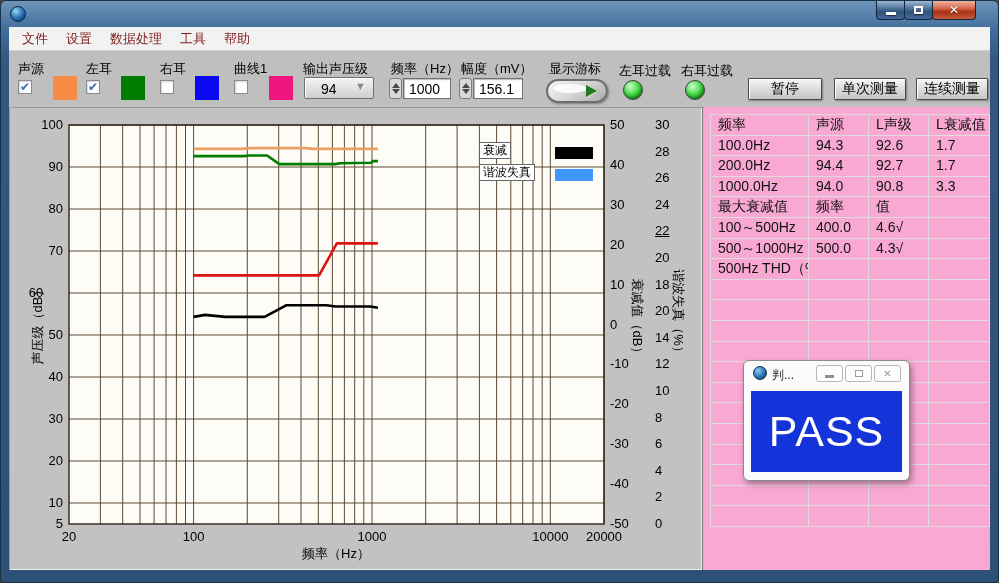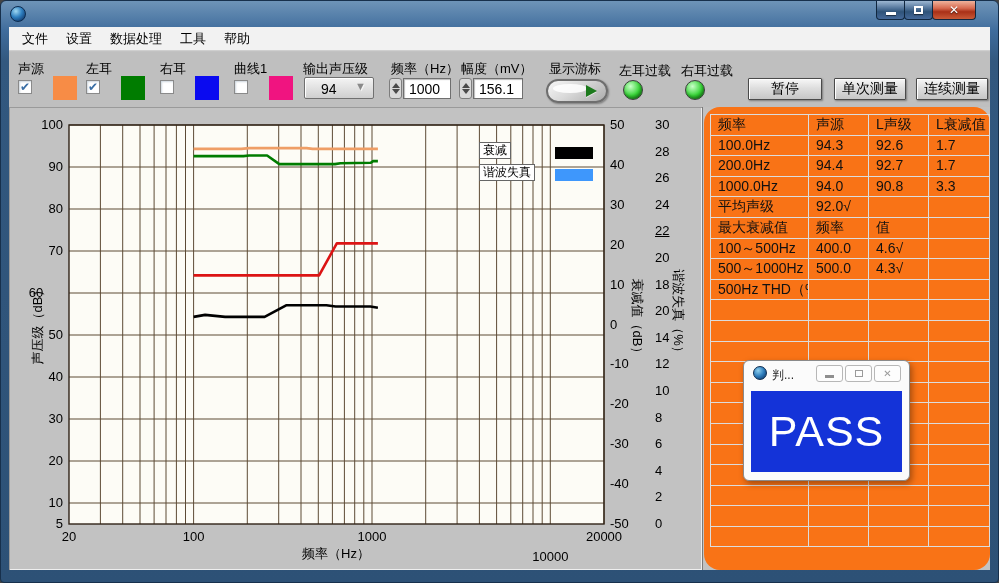--- a/index.html
+++ b/index.html
@@ -15,21 +15,21 @@
     background:linear-gradient(180deg,#9db7d2 0,#53759b 40%,#2f5379 60%,#45699a 100%);
     display:flex;align-items:center;justify-content:center;color:#fff;}
   .winbtn.min,.winbtn.max{width:29px;}
   .winbtn.close{width:44px;background:linear-gradient(180deg,#f0b39c 0,#d76a50 40%,#a93017 60%,#c95a38 100%);}
   .glyph-min{display:block;width:10px;height:3px;background:#fff;margin-top:6px;box-shadow:0 1px 1px rgba(0,0,0,.5);}
   .glyph-max{display:block;width:9px;height:8px;border:2px solid #fff;box-shadow:0 1px 1px rgba(0,0,0,.5);}
   .glyph-close{font-size:12px;font-weight:bold;text-shadow:0 1px 1px rgba(0,0,0,.6);}
   
   .client{position:absolute;left:8px;right:8px;top:26px;bottom:12px;background:#C2C2C2;overflow:hidden;}
   .menubar{position:absolute;left:0;right:0;top:0;height:24px;background:#F2F2F2;border-bottom:1px solid #cfcfcf;display:flex;align-items:center;padding-left:4px;}
-  .menu-item{font-size:13px;padding:3px 9px;color:#000000;}
+  .menu-item{font-size:13px;padding:3px 9px;color:#7f1d1d;}
   
   .toolbar{position:absolute;left:0;right:0;top:25px;height:55px;background:#BFBFBF;}
   .tlabel{position:absolute;font-size:13px;color:#000;white-space:nowrap;}
   .channel-label{position:absolute;top:8px;left:0;font-size:13px;white-space:nowrap;}
   .checkbox{position:absolute;top:28px;left:0;width:14px;height:14px;background:#fff;border:1px solid #8a8a8a;box-shadow:inset 1px 1px 2px #cdd6de;font-size:12px;line-height:12px;color:#3a6ea5;text-align:center;}
   .swatch{position:absolute;top:24px;left:35px;width:24px;height:24px;}
   .dropdown{position:absolute;width:70px;height:22px;background:linear-gradient(#f4f4f4,#cfcfcf);border:1px solid #707070;border-radius:2px;box-shadow:inset 1px 1px 0 #fff;font-size:14px;}
   .dropdown .val{position:absolute;left:16px;top:3px;}
   .dropdown .tri{position:absolute;right:7px;top:2px;font-size:11px;color:#8a8a8a;text-shadow:1px 1px 0 #f5f5f5;}
   .spinner{position:absolute;width:13px;height:21px;background:#d9d9d9;border:1px solid #7d7d7d;border-radius:3px;}
@@ -51,21 +51,21 @@
   .chart-panel{position:absolute;left:0;top:0;width:694px;bottom:0;background:#C2C2C2;border-right:1px solid #7a7a7a;box-shadow:inset 1px 1px 0 #9a9a9a,inset -1px -1px 0 #eee;}
   .chart-panel svg{position:absolute;left:0;top:0;}
   .tick{position:absolute;font-size:13px;color:#000;white-space:nowrap;}
   .tick-left{width:54px;text-align:right;}
   .axis-title{position:absolute;font-size:13px;color:#000;white-space:nowrap;}
   .legend{position:absolute;left:470px;top:35px;width:114px;}
   .legend-row{display:flex;align-items:flex-end;justify-content:space-between;margin-bottom:5px;}
   .legend-label{font-size:12px;background:#fff;border:1px solid #666;padding:0 3px;line-height:15px;}
   .legend-swatch{width:38px;height:12px;}
   
-  .table-panel{position:absolute;left:695px;right:0;top:0;bottom:0;background:#f97316;border-radius:16px;}
+  .table-panel{position:absolute;left:695px;right:0;top:0;bottom:0;background:#f9a8d4;}
   .rtable{position:absolute;left:6px;top:7px;width:280px;border:1px solid #dcdcdc;border-bottom:none;}
   .trow{display:grid;grid-template-columns:98px 60px 60px 60px;height:20.6px;border-bottom:1px solid #dcdcdc;}
   .trow span{border-right:1px solid #dcdcdc;padding:1px 0 0 7px;font-size:14px;color:#111;white-space:nowrap;overflow:hidden;}
   .trow span:last-child{border-right:none;}
   
   .pass-window{position:absolute;left:39px;top:253px;width:167px;height:121px;background:#fbfbfb;border:1px solid #8a8a8a;border-radius:6px;box-shadow:2px 3px 6px rgba(0,0,0,.35);}
   .pw-titlebar{position:absolute;left:0;top:0;right:0;height:25px;}
   .pw-icon{position:absolute;left:9px;top:5px;width:14px;height:14px;border-radius:50%;background:radial-gradient(circle at 35% 30%,#8fd0ee 0,#2d7cbb 50%,#113a6b 90%);border:1px solid #0c2c50;}
   .pw-title{position:absolute;left:28px;top:6px;font-size:12px;color:#222;}
   .pw-btns{position:absolute;right:8px;top:4px;display:flex;gap:2px;}
@@ -235,21 +235,21 @@
           <div class="tick tick-left" style="left: 0px; top: 178px; text-align: center;">60</div>
           <div class="tick tick-left" style="left: 0px; top: 220px;">50</div>
           <div class="tick tick-left" style="left: 0px; top: 262px;">40</div>
           <div class="tick tick-left" style="left: 0px; top: 304px;">30</div>
           <div class="tick tick-left" style="left: 0px; top: 346px;">20</div>
           <div class="tick tick-left" style="left: 0px; top: 388px;">10</div>
           <div class="tick tick-left" style="left: 0px; top: 409px;">5</div>
           <div class="tick " style="left: 40px; top: 422px; width: 40px; text-align: center;">20</div>
           <div class="tick " style="left: 164.65px; top: 422px; width: 40px; text-align: center;">100</div>
           <div class="tick " style="left: 342.983px; top: 422px; width: 40px; text-align: center;">1000</div>
-          <div class="tick " style="left: 521.316px; top: 442px; width: 40px; text-align: center;">10000</div>
+          <div class="tick " style="left: 521.316px; top: 422px; width: 40px; text-align: center;">10000</div>
           <div class="tick " style="left: 575px; top: 422px; width: 40px; text-align: center;">20000</div>
           <div class="tick " style="left: 601px; top: 10px;">50</div>
           <div class="tick " style="left: 601px; top: 49.9px;">40</div>
           <div class="tick " style="left: 601px; top: 89.8px;">30</div>
           <div class="tick " style="left: 601px; top: 129.7px;">20</div>
           <div class="tick " style="left: 601px; top: 169.6px;">10</div>
           <div class="tick " style="left: 601px; top: 209.5px;">0</div>
           <div class="tick " style="left: 601px; top: 249.4px;">-10</div>
           <div class="tick " style="left: 601px; top: 289.3px;">-20</div>
           <div class="tick " style="left: 601px; top: 329.2px;">-30</div>
@@ -293,26 +293,20 @@
               <span>92.7</span>
               <span>1.7</span>
             </div>
             <div class="trow">
               <span>1000.0Hz</span>
               <span>94.0</span>
               <span>90.8</span>
               <span>3.3</span>
             </div>
             <div class="trow">
-              <span>平均声级</span>
-              <span>92.0√</span>
-              <span></span>
-              <span></span>
-            </div>
-            <div class="trow">
               <span>最大衰减值</span>
               <span>频率</span>
               <span>值</span>
               <span></span>
             </div>
             <div class="trow">
               <span>100～500Hz</span>
               <span>400.0</span>
               <span>4.6√</span>
               <span></span>

